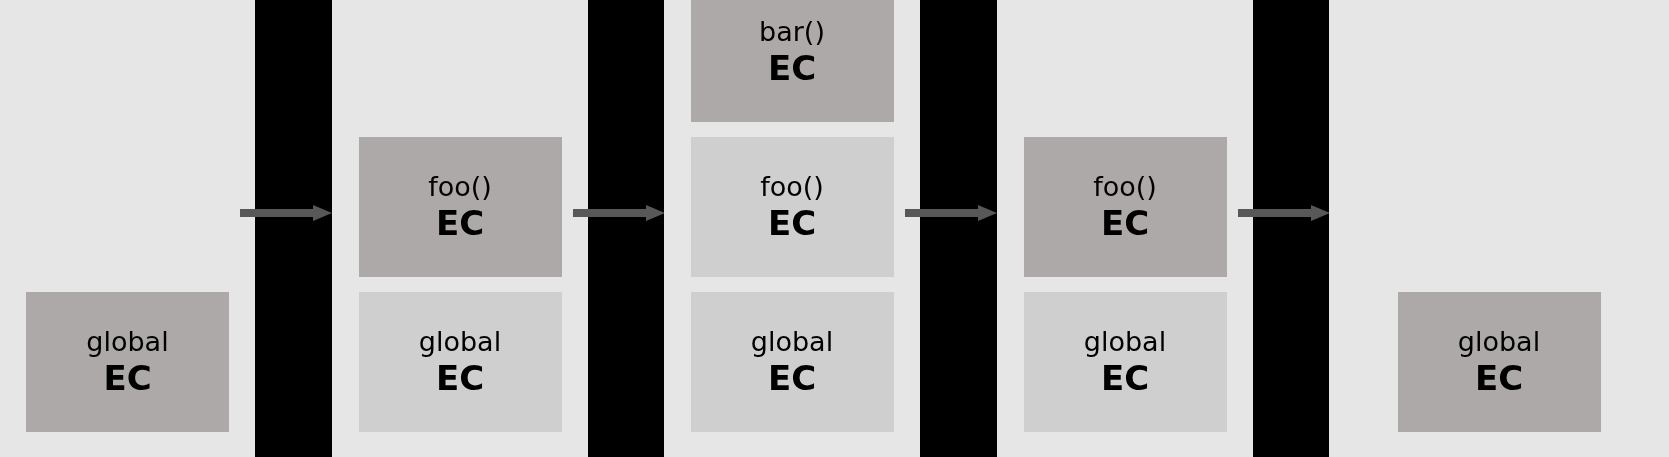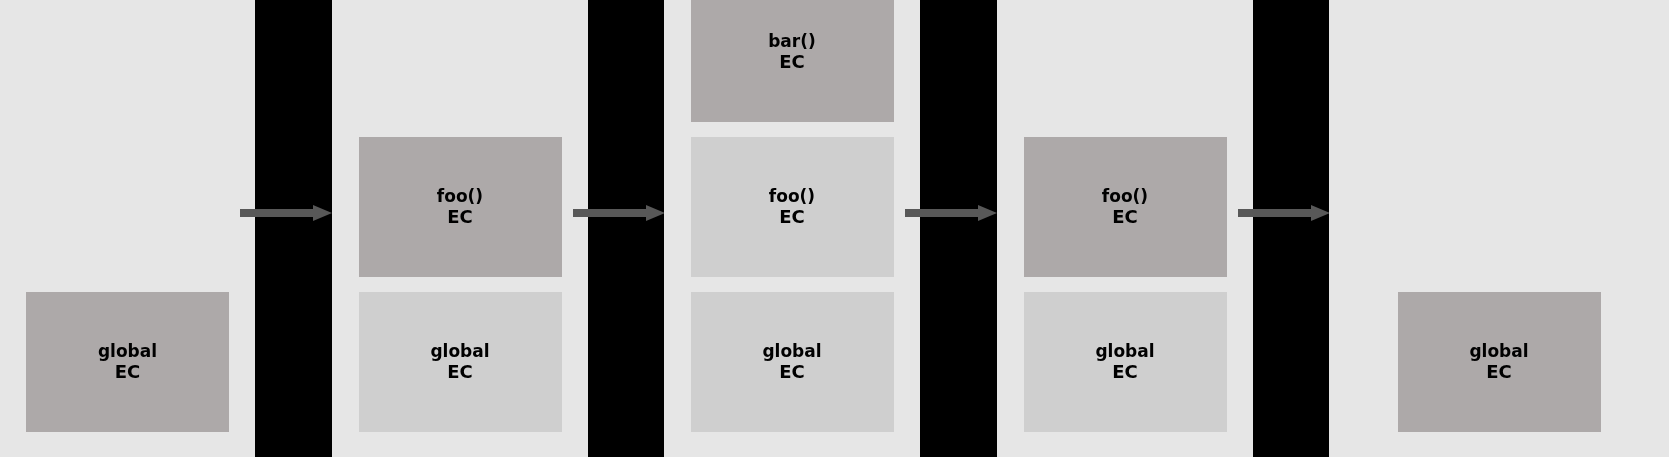--- a/index.html
+++ b/index.html
@@ -37,25 +37,25 @@
     display: flex;
     flex-direction: column;
     align-items: center;
     justify-content: center;
     line-height: 1.18;
     color: #000;
   }
   .ec-box.active   { background: #ada9a9; }
   .ec-box.inactive { background: #cfcfcf; }
   .ec-name {
-    font-size: 17px;
-    font-weight: 700;
+    font-size: 27px;
+    font-weight: 400;
   }
   .ec-kind {
-    font-size: 18px;
+    font-size: 34px;
     font-weight: 700;
   }
   .arrow {
     position: absolute;
     top: 205px;
     height: 15px;
   }
   .arrow .shaft {
     position: absolute;
     left: 0;

